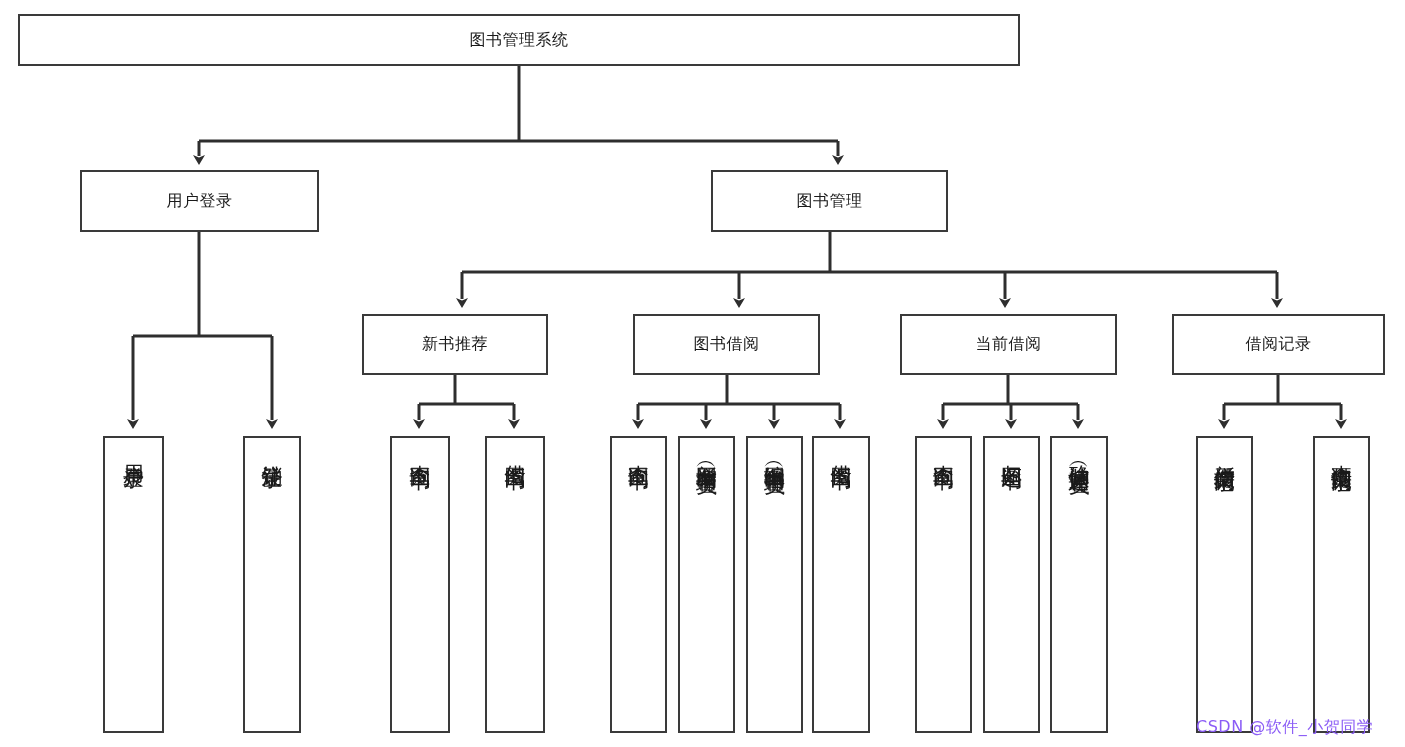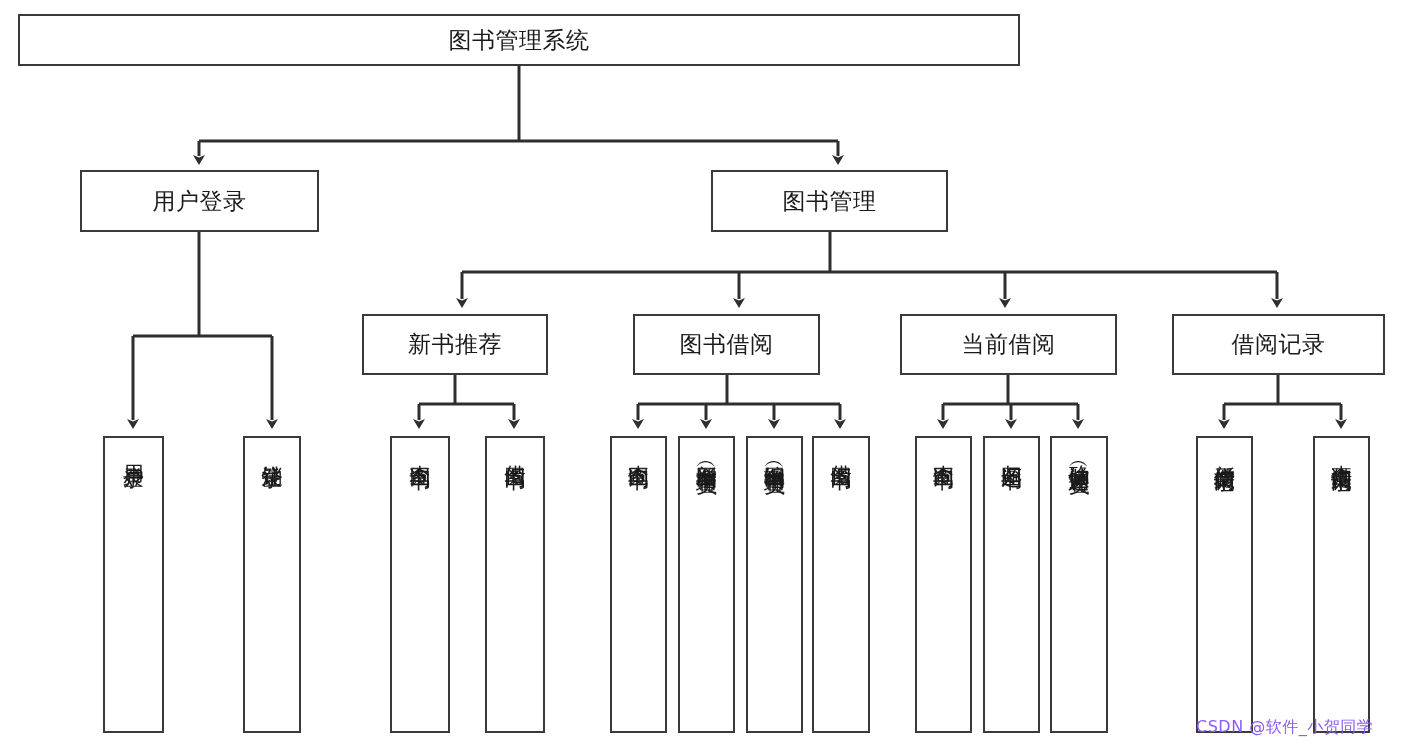--- a/index.html
+++ b/index.html
@@ -28,21 +28,21 @@
     position: absolute;
     box-sizing: border-box;
     background: #ffffff;
     border: 2px solid #3a3a3a;
     display: flex;
     align-items: center;
     justify-content: center;
     color: #1a1a1a;
   }
   .node-h {
-    font-size: 23px;
+    font-size: 16px;
     letter-spacing: 0.5px;
   }
   .node-label-h {
     display: block;
     white-space: nowrap;
   }
   .node-v {
     align-items: flex-start;
     justify-content: center;
     padding-top: 10px;

